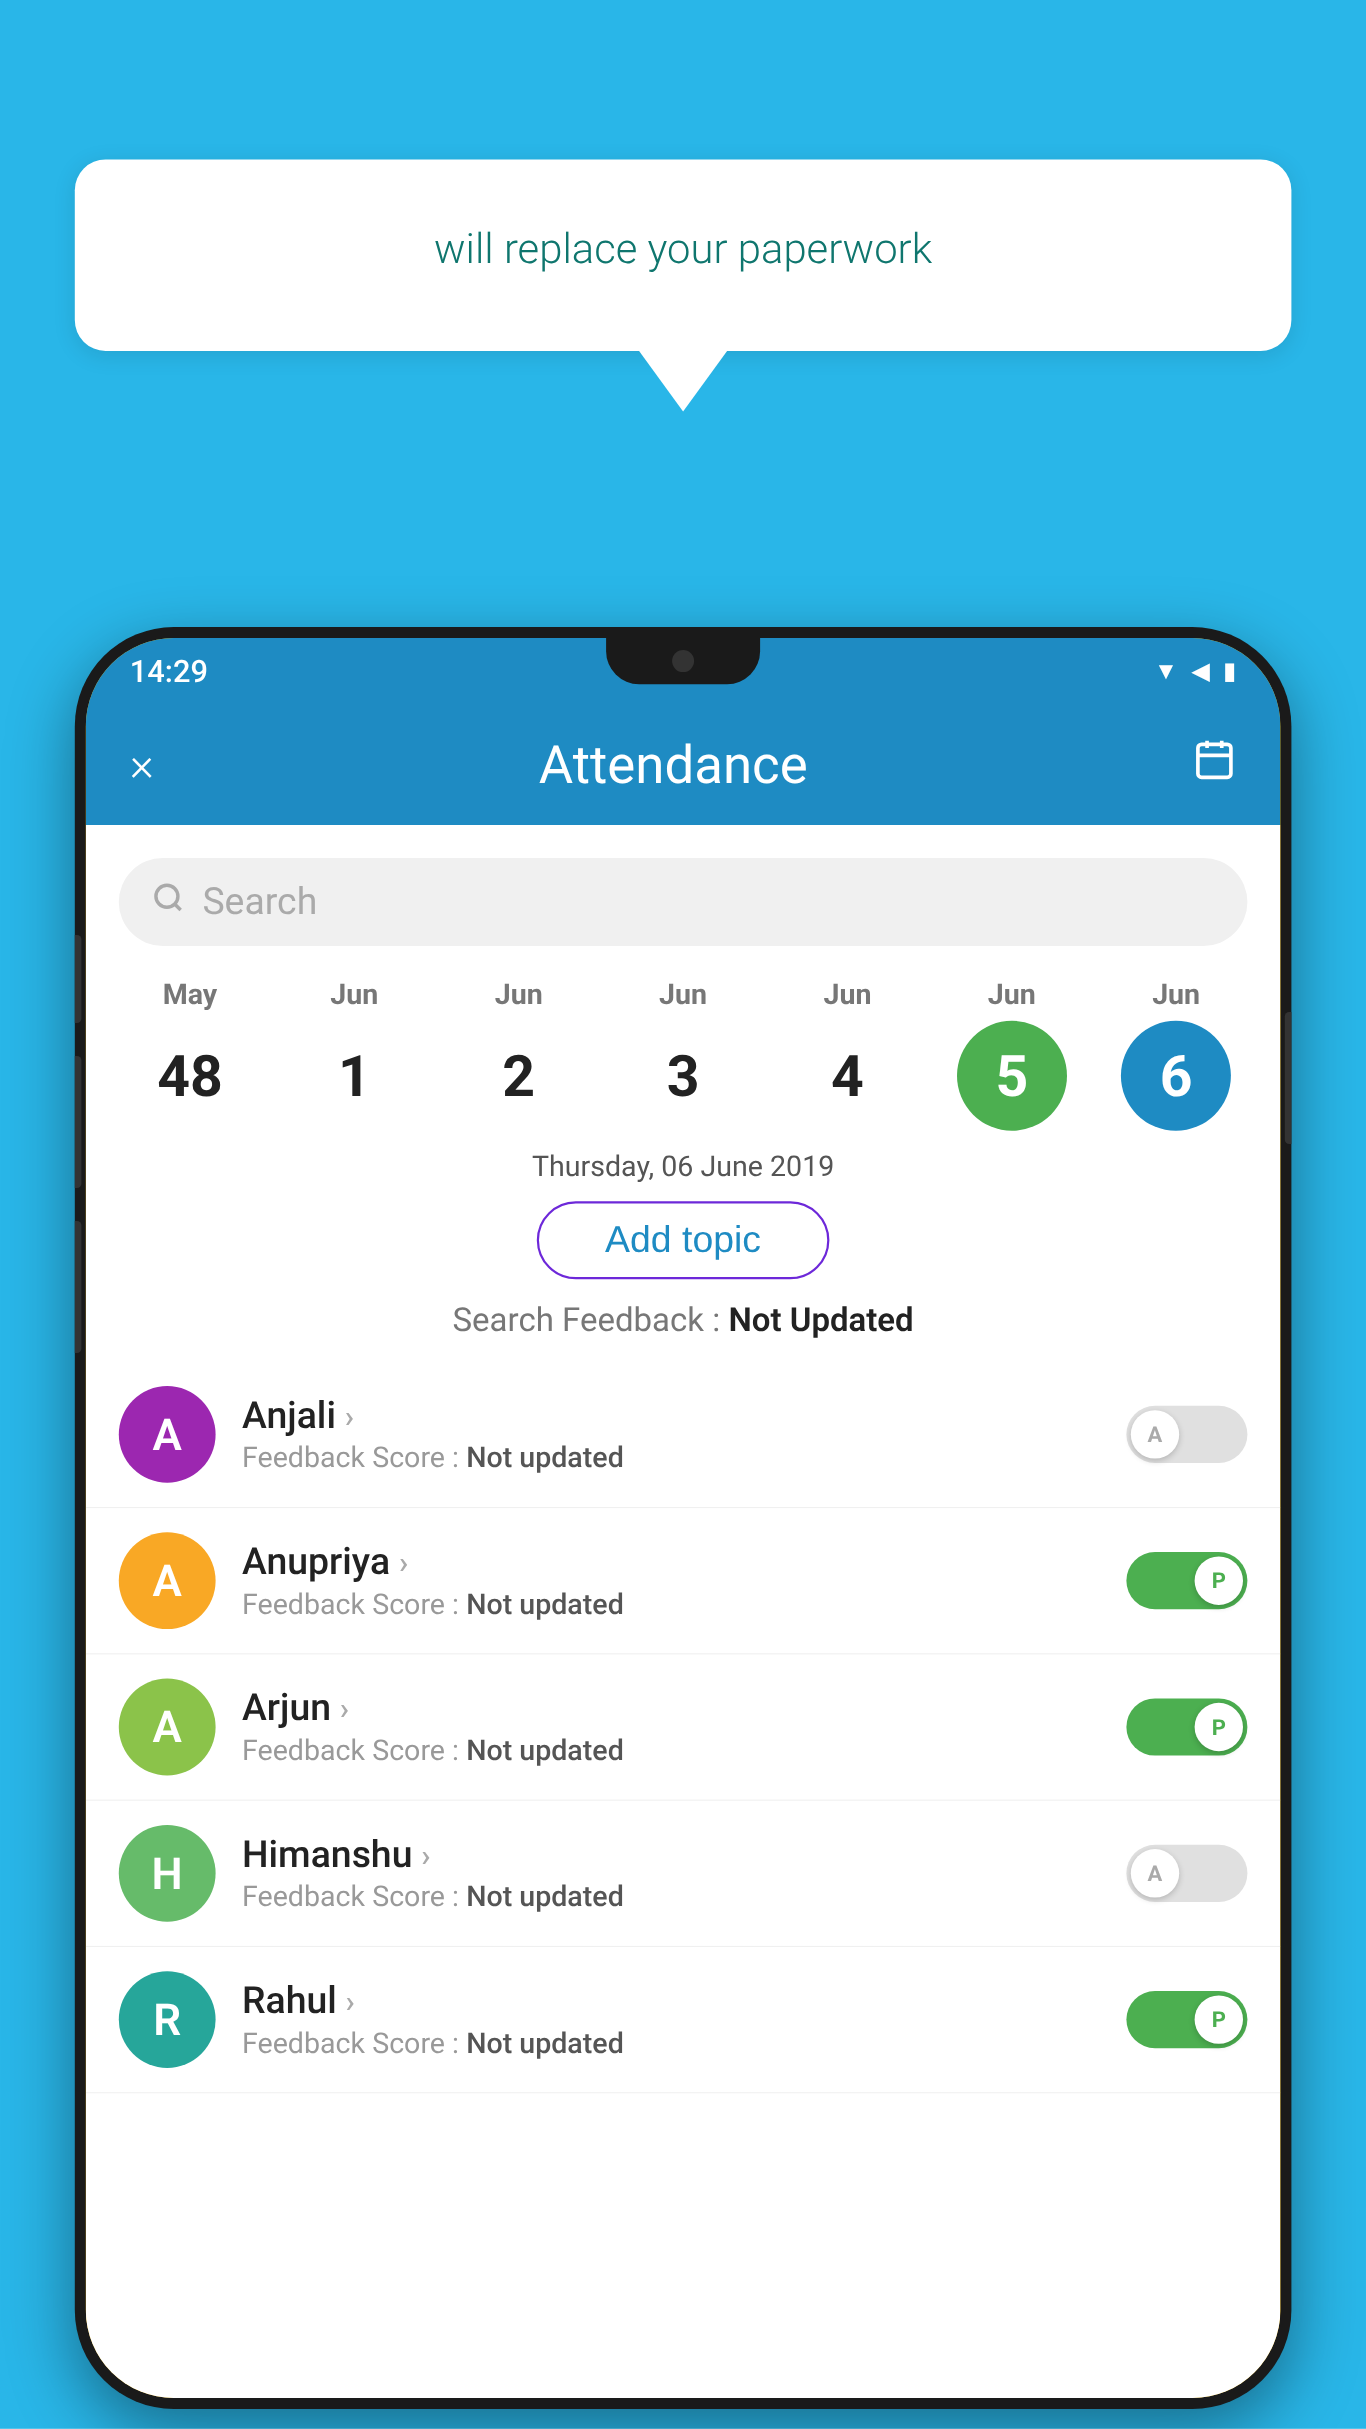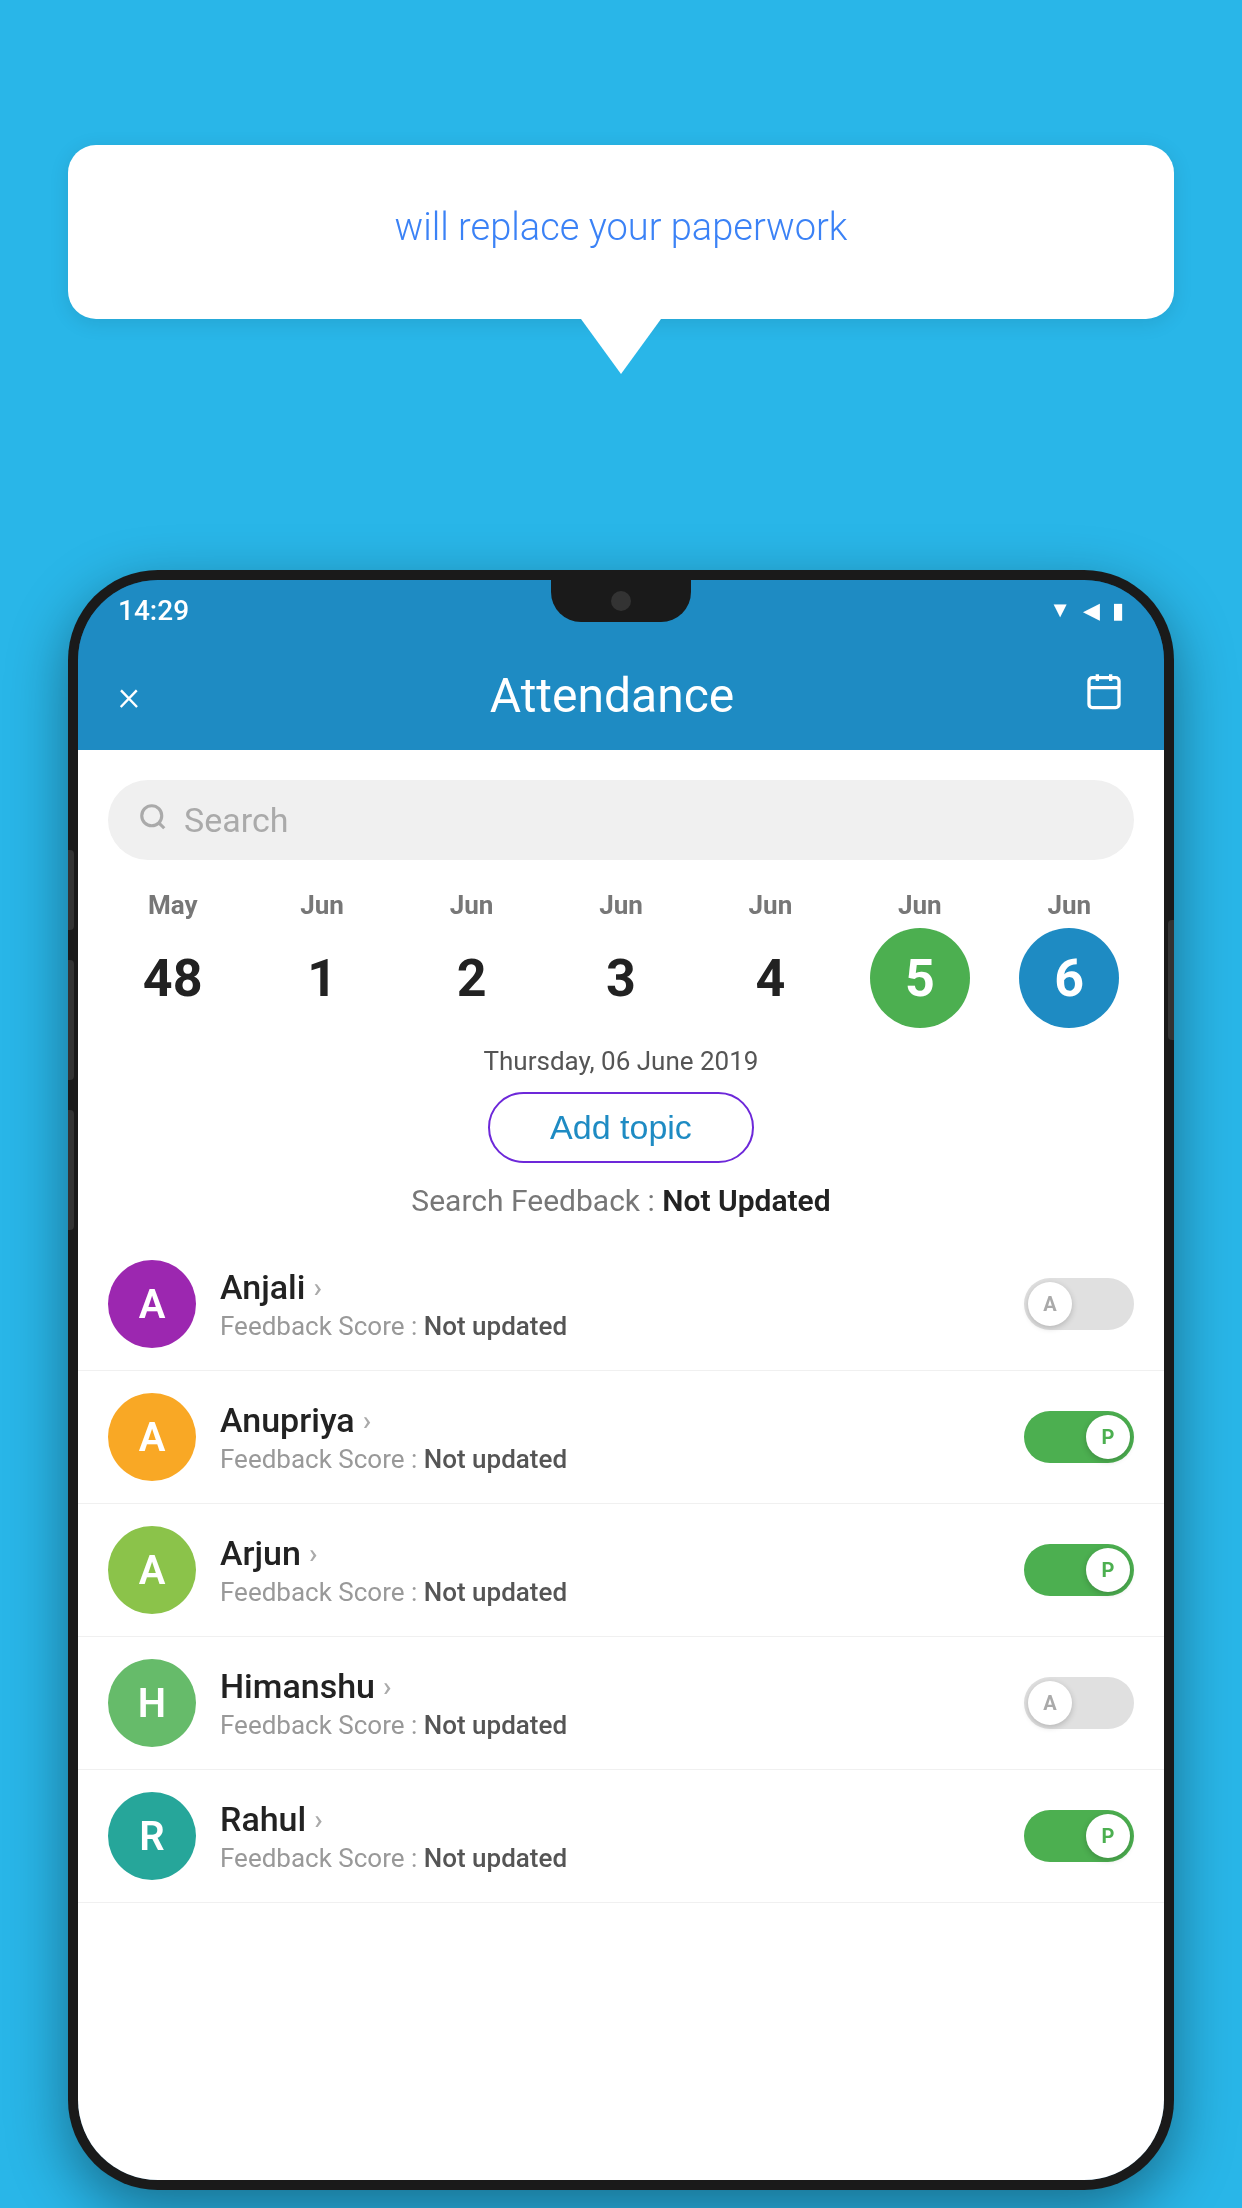--- a/index.html
+++ b/index.html
@@ -30,21 +30,21 @@
     }
 
     .speech-bubble-title {
       color: #29b6e8;
       font-size: 72px;
       font-weight: 400;
       margin-bottom: 20px;
     }
 
     .speech-bubble-subtitle {
-      color: #3b82f6;
+      color: #0f766e;
       font-size: 38px;
       font-weight: 300;
     }
 
     .speech-bubble-tail {
       width: 0;
       height: 0;
       border-left: 40px solid transparent;
       border-right: 40px solid transparent;
       border-top: 55px solid white;
@@ -393,21 +393,21 @@
       border-radius: 0 4px 4px 0;
     }
 
     
     .phone-inner {
       position: absolute;
       top: 10px;
       left: 10px;
       right: 10px;
       bottom: 10px;
-      background: #0c4a6e;
+      background: #eab308;
       border-radius: 80px;
       overflow: hidden;
     }
   </style>
 </head>
 <body>
 
 <div class="speech-bubble-container">
   <div class="speech-bubble">
     <div class="speech-bubble-subtitle">will replace your paperwork</div>

